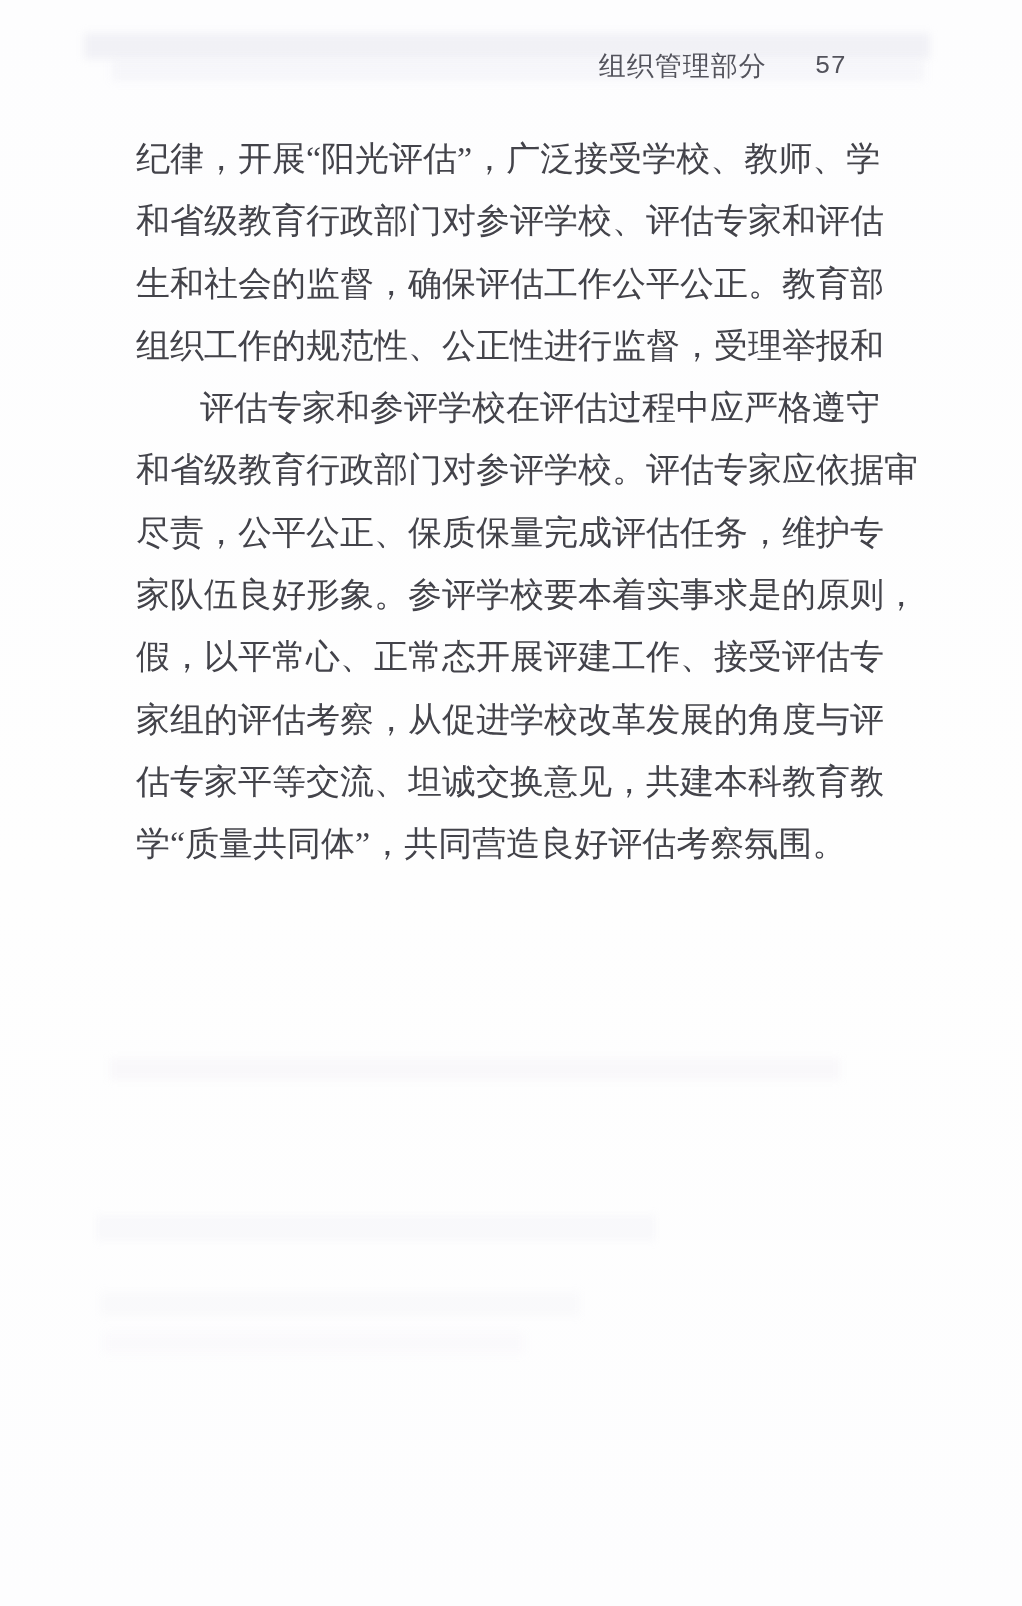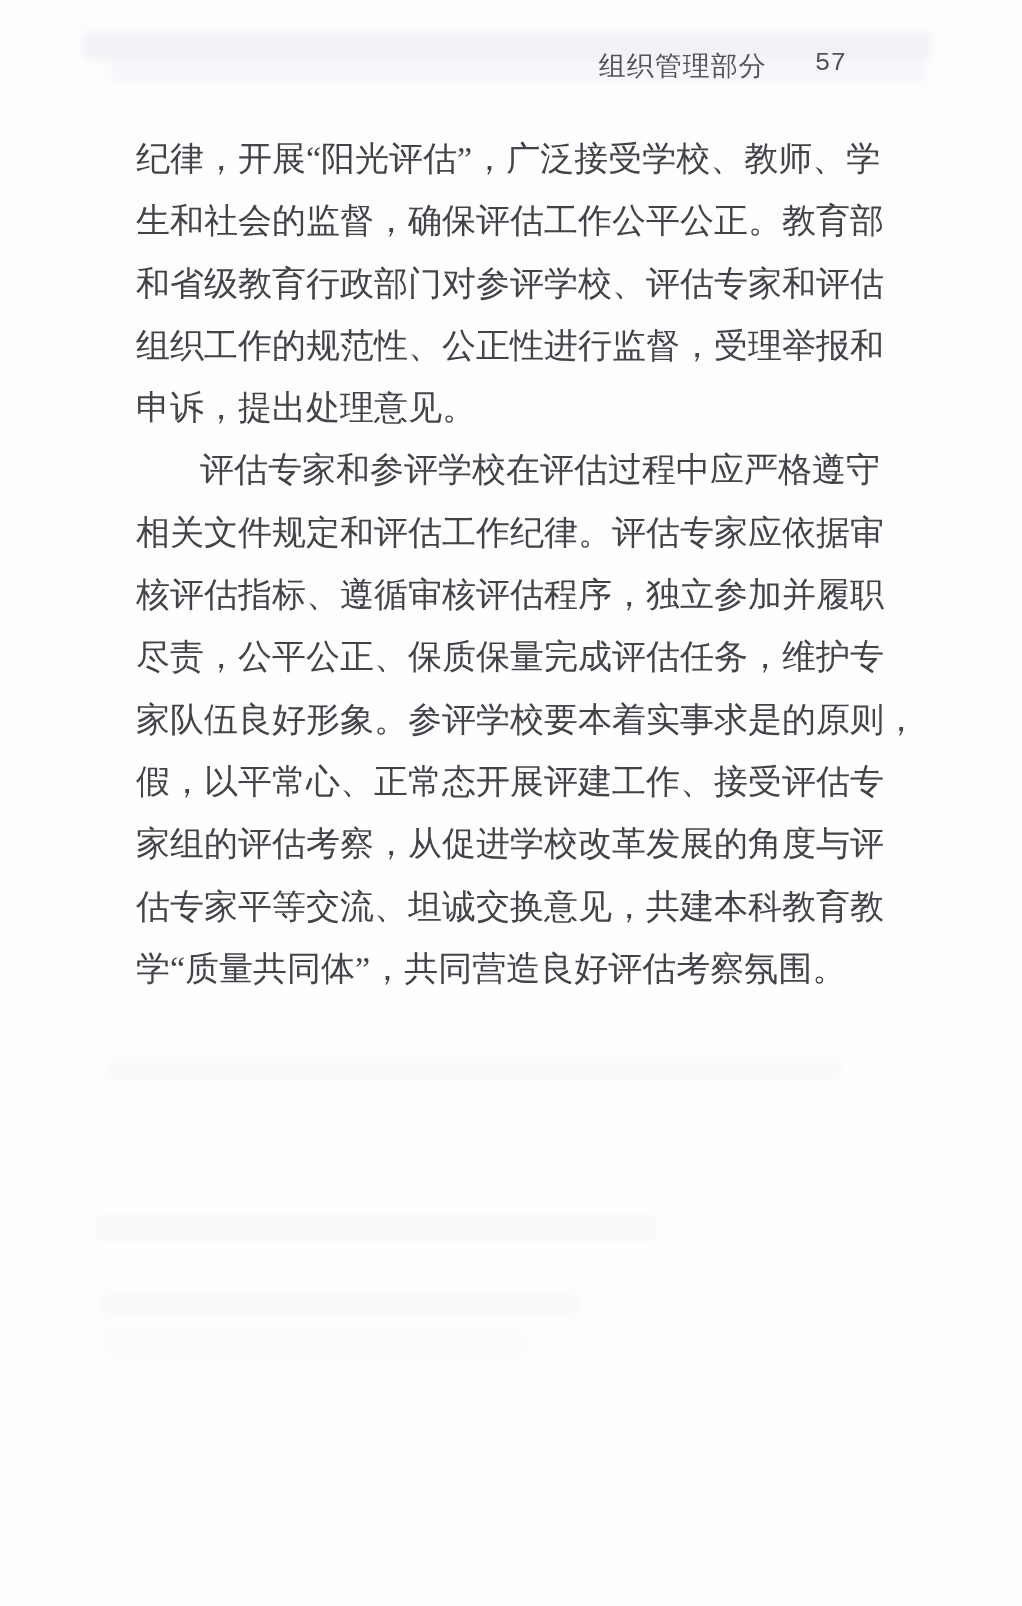--- a/index.html
+++ b/index.html
@@ -30,21 +30,21 @@
   .ghost-band-6 { left: 104px; top: 1332px; width: 420px; height: 22px; background: rgba(206,204,222,0.07); }
 
   
   .running-head {
     position: absolute;
     left: 120px;
     top: 48px;
     width: 726px;
     display: flex;
     justify-content: flex-end;
-    align-items: flex-start;
+    align-items: center;
     gap: 48px;
     color: #53535c;
     font-size: 27px;
     letter-spacing: 1px;
     filter: blur(0.3px);
   }
   .running-head .page-num {
     font-size: 26px;
     letter-spacing: 0;
     font-family: Liberation Mono, monospace;
@@ -87,28 +87,26 @@
   <div class="ghost ghost-band-6"></div>
 
   <div class="running-head">
     <span>组织管理部分</span>
     <span class="page-num">57</span>
   </div>
 
   <div class="body-text">
 
     <div class="line">纪律，开展“阳光评估”，广泛接受学校、教师、学</div>
+    <div class="line">和省级教育行政部门对参评学校、评估专家和评估</div>
     <div class="line">生和社会的监督，确保评估工作公平公正。教育部</div>
-    <div class="line">和省级教育行政部门对参评学校、评估专家和评估</div>
     <div class="line">组织工作的规范性、公正性进行监督，受理举报和</div>
-    <div class="line para-end">申诉，提出处理意见。</div>
 
     <div class="line indent">评估专家和参评学校在评估过程中应严格遵守</div>
-    <div class="line">相关文件规定和评估工作纪律。评估专家应依据审</div>
-    <div class="line">核评估指标、遵循审核评估程序，独立参加并履职</div>
+    <div class="line">和省级教育行政部门对参评学校。评估专家应依据审</div>
     <div class="line">尽责，公平公正、保质保量完成评估任务，维护专</div>
     <div class="line">家队伍良好形象。参评学校要本着实事求是的原则，</div>
     <div class="line">假，以平常心、正常态开展评建工作、接受评估专</div>
     <div class="line">家组的评估考察，从促进学校改革发展的角度与评</div>
     <div class="line">估专家平等交流、坦诚交换意见，共建本科教育教</div>
     <div class="line para-end">学“质量共同体”，共同营造良好评估考察氛围。</div>
 
   </div>
 
 </div>

